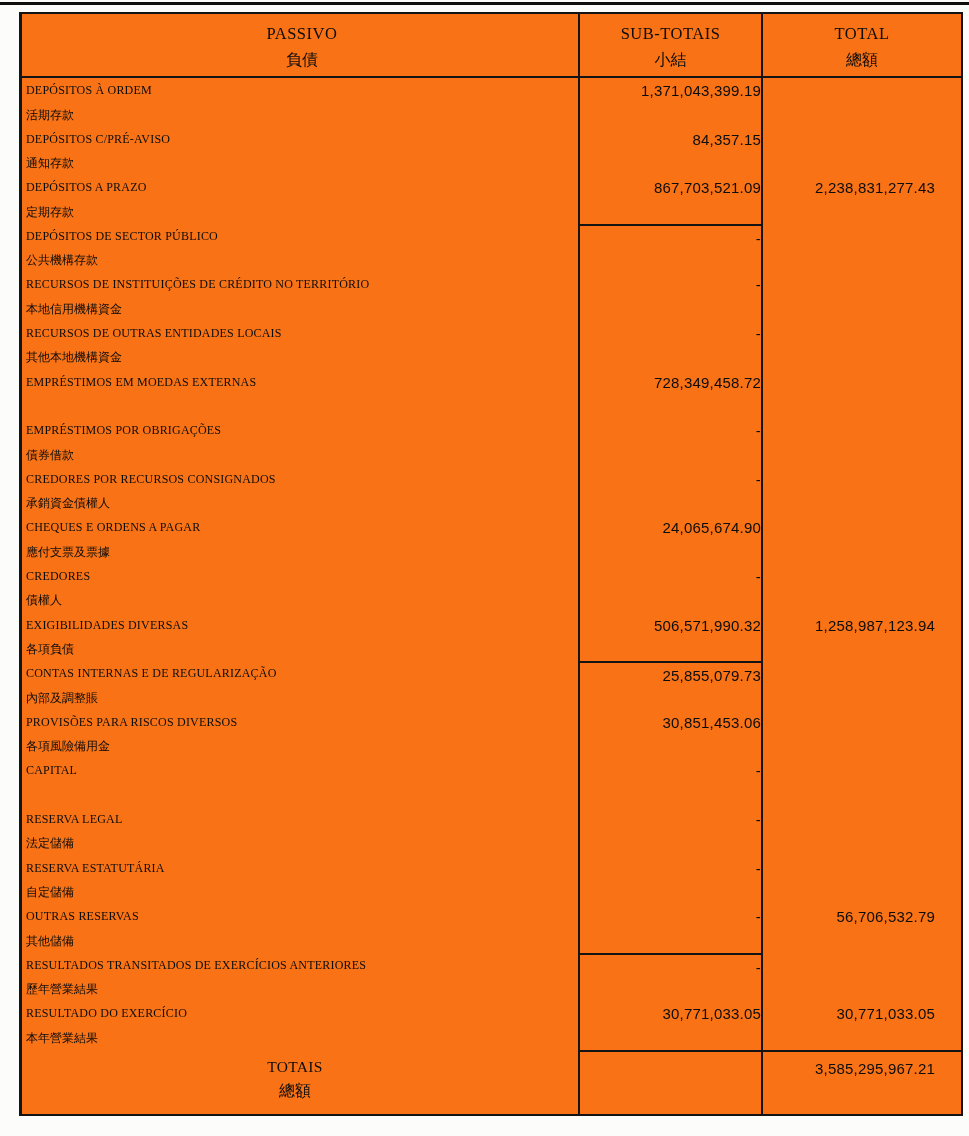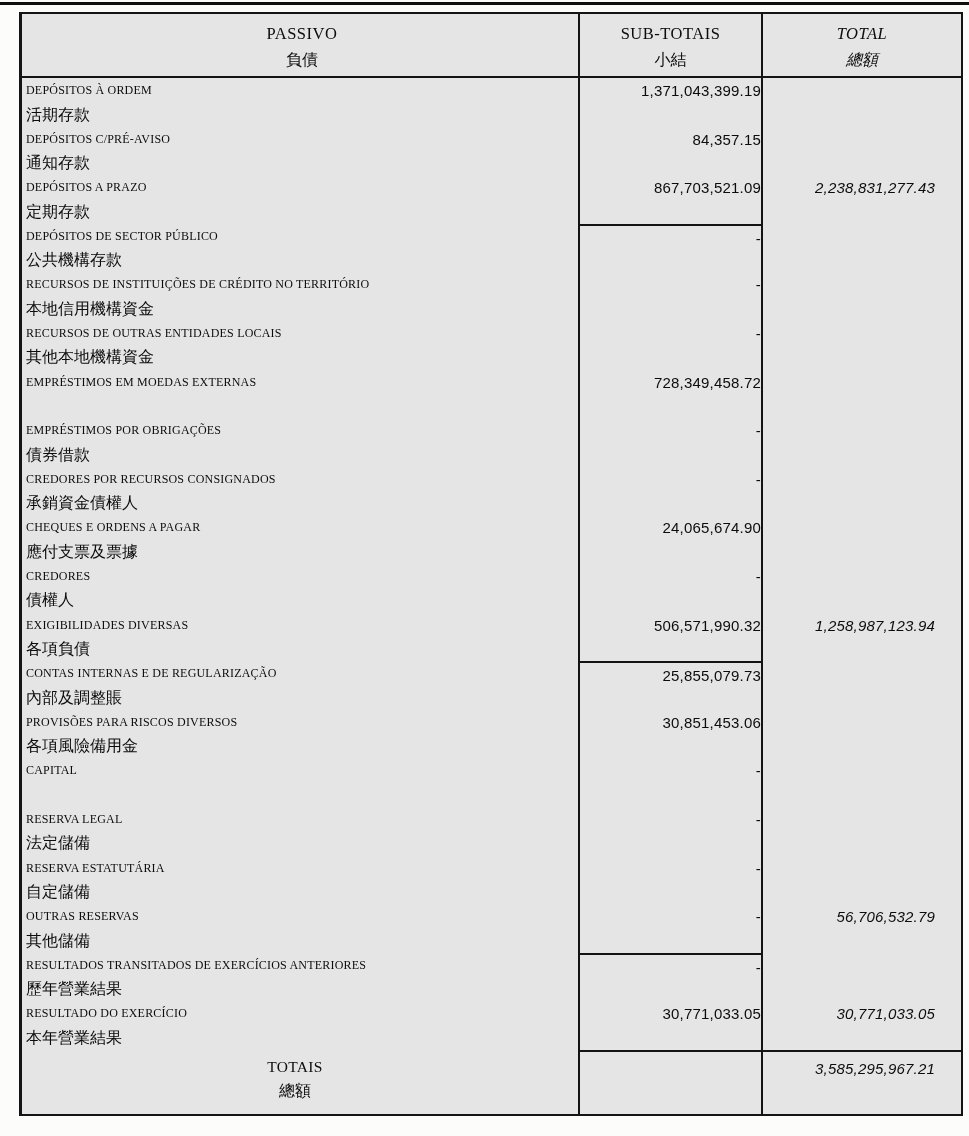--- a/index.html
+++ b/index.html
@@ -23,39 +23,38 @@
     width: 969px; height: 3px;
     background: #0f0f0f;
   }
   .sheet-table {
     position: absolute;
     left: 19px; top: 12px;
     width: 944px; height: 1104px;
     box-sizing: border-box;
     border: 2px solid #141414;
     border-left-width: 3px;
-    background: #e5e5e5;
+    background: #f97316;
     display: flex;
     flex-direction: column;
   }
   .trow {
     display: grid;
     grid-template-columns: 556px 185px 1fr;
     box-sizing: border-box;
   }
   .cell { box-sizing: border-box; overflow: hidden; }
   .c2 {
     border-left: 2px solid #141414;
     border-right: 2px solid #141414;
     text-align: right;
   }
   .c3 {
     text-align: right;
     padding-right: 26px;
-    font-style: italic;
   }
   
   .header-row {
     height: 64px;
     border-bottom: 2px solid #141414;
     text-align: center;
   }
   .header-row .cell { padding-top: 7px; padding-right: 0; text-align: center; }
   .hdr-pt {
     font-size: 16.5px;
@@ -68,21 +67,21 @@
   }
   
   .item-row { height: 48.6px; }
   .pt {
     font-size: 12px;
     line-height: 24.5px;
     letter-spacing: 0.2px;
     white-space: nowrap;
   }
   .cn {
-    font-size: 16px;
+    font-size: 12px;
     line-height: 24px;
     white-space: nowrap;
   }
   .c1 { padding-left: 4px; }
   .num {
     font-family: "Liberation Sans", "DejaVu Sans", sans-serif;
     font-size: 15px;
     line-height: 25px;
     letter-spacing: 0.2px;
   }

